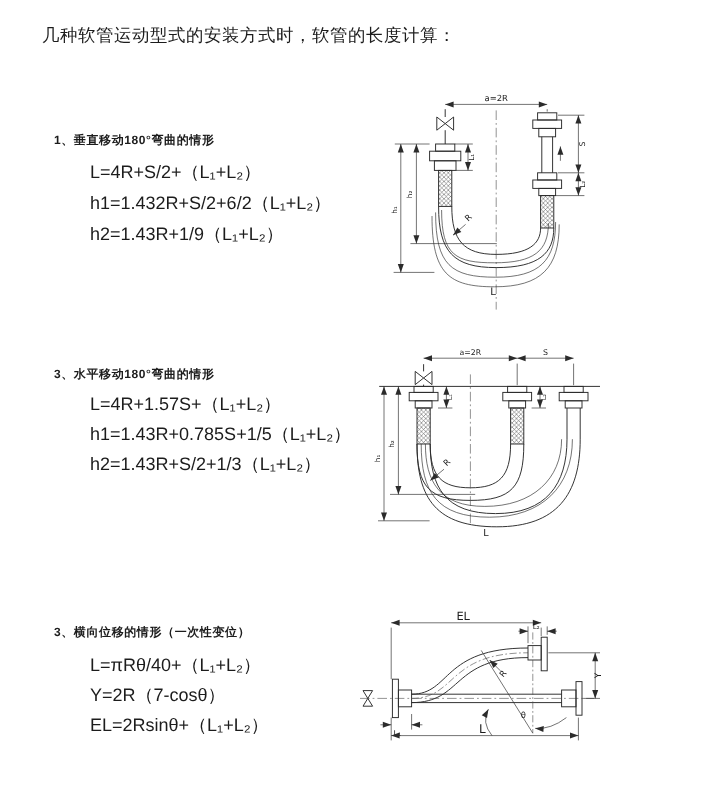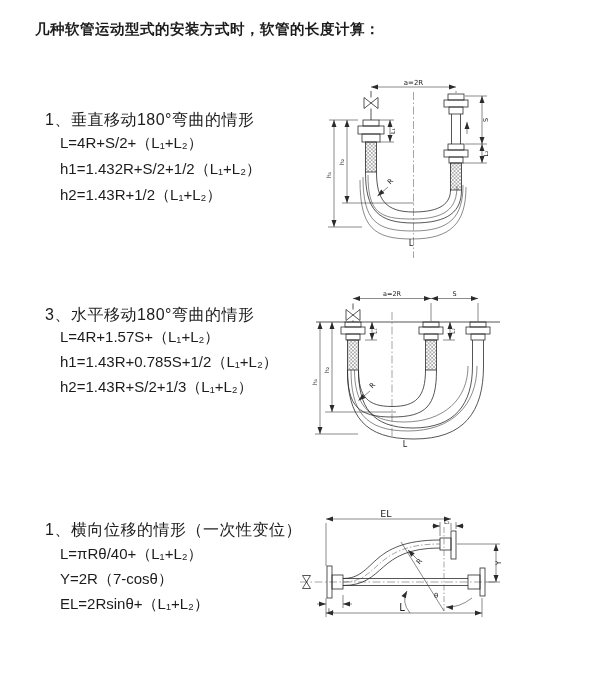--- a/index.html
+++ b/index.html
@@ -3,26 +3,26 @@
 <meta charset="utf-8">
 <style>
   html,body{margin:0;padding:0;background:#888;}
   .page{
     position:relative;width:600px;height:675px;margin:0 auto;
     background:#ffffff;overflow:hidden;
     font-family:"Liberation Sans","DejaVu Sans",sans-serif;
     color:#1c1c1c;border-bottom:3px solid #dcdcdc;
   }
   .title{
-    position:absolute;left:35px;top:20px;font-size:14.5px;font-weight:700;
+    position:absolute;left:35px;top:20px;font-size:14.5px;font-weight:400;
     letter-spacing:.5px;
   }
-  .sec-heading{position:absolute;font-size:16px;font-weight:400;letter-spacing:.5px;}
+  .sec-heading{position:absolute;font-size:10px;font-weight:700;letter-spacing:.5px;}
   .formula{
-    position:absolute;left:60px;font-size:15px;font-weight:400;
+    position:absolute;left:75px;font-size:15px;font-weight:400;
     font-family:"Liberation Sans","DejaVu Sans",sans-serif;white-space:pre;
   }
   svg{position:absolute;overflow:visible;}
   svg .ln{stroke:#2b2b2b;stroke-width:.8;fill:none;}
   svg .thin{stroke:#2b2b2b;stroke-width:.55;fill:none;}
   svg .dim{stroke:#2b2b2b;stroke-width:.55;fill:none;}
   svg .cl{stroke:#4a4a4a;stroke-width:.5;fill:none;stroke-dasharray:8 2.5 1.5 2.5;}
   svg .hdash{stroke:#4a4a4a;stroke-width:.5;fill:none;stroke-dasharray:6 2 1.5 2;}
   svg .hatchbox{stroke:#2b2b2b;stroke-width:.8;fill:url(#hatch);}
   svg text{fill:#1c1c1c;stroke:none;font-family:"DejaVu Sans",sans-serif;}
@@ -30,33 +30,33 @@
 </head>
 <body>
 
 <div class="page">
 
   <div class="title">几种软管运动型式的安装方式时，软管的长度计算：</div>
 
   <div>
     <div class="sec-heading" style="left:45px;top:110px">1、垂直移动180°弯曲的情形</div>
     <div class="formula" style="top:134px">L=4R+S/2+（L₁+L₂）</div>
-    <div class="formula" style="top:160px">h1=1.432R+S/2+1/2（L₁+L₂）</div>
-    <div class="formula" style="top:186px">h2=1.43R+1/2（L₁+L₂）</div>
+    <div class="formula" style="top:160px">h1=1.432R+S/2+6/2（L₁+L₂）</div>
+    <div class="formula" style="top:186px">h2=1.43R+1/9（L₁+L₂）</div>
   </div>
 
   <div>
     <div class="sec-heading" style="left:45px;top:305px">3、水平移动180°弯曲的情形</div>
     <div class="formula" style="top:328px">L=4R+1.57S+（L₁+L₂）</div>
-    <div class="formula" style="top:353px">h1=1.43R+0.785S+1/2（L₁+L₂）</div>
+    <div class="formula" style="top:353px">h1=1.43R+0.785S+1/5（L₁+L₂）</div>
     <div class="formula" style="top:378px">h2=1.43R+S/2+1/3（L₁+L₂）</div>
   </div>
 
   <div>
-    <div class="sec-heading" style="left:45px;top:520px">1、横向位移的情形（一次性变位）</div>
+    <div class="sec-heading" style="left:45px;top:520px">3、横向位移的情形（一次性变位）</div>
     <div class="formula" style="top:545px">L=πRθ/40+（L₁+L₂）</div>
     <div class="formula" style="top:570px">Y=2R（7-cosθ）</div>
     <div class="formula" style="top:595px">EL=2Rsinθ+（L₁+L₂）</div>
   </div>
 
   <svg style="left:316px;top:72px" width="200" height="190" viewBox="0 0 200 190">
     <defs>
       <marker id="arr" viewBox="0 0 8 6" refX="7.5" refY="3" markerWidth="8" markerHeight="6" orient="auto-start-reverse" markerUnits="userSpaceOnUse">
         <path d="M0.5,0.5 L7.5,3 L0.5,5.5 Z" fill="#2b2b2b"></path>
       </marker>

